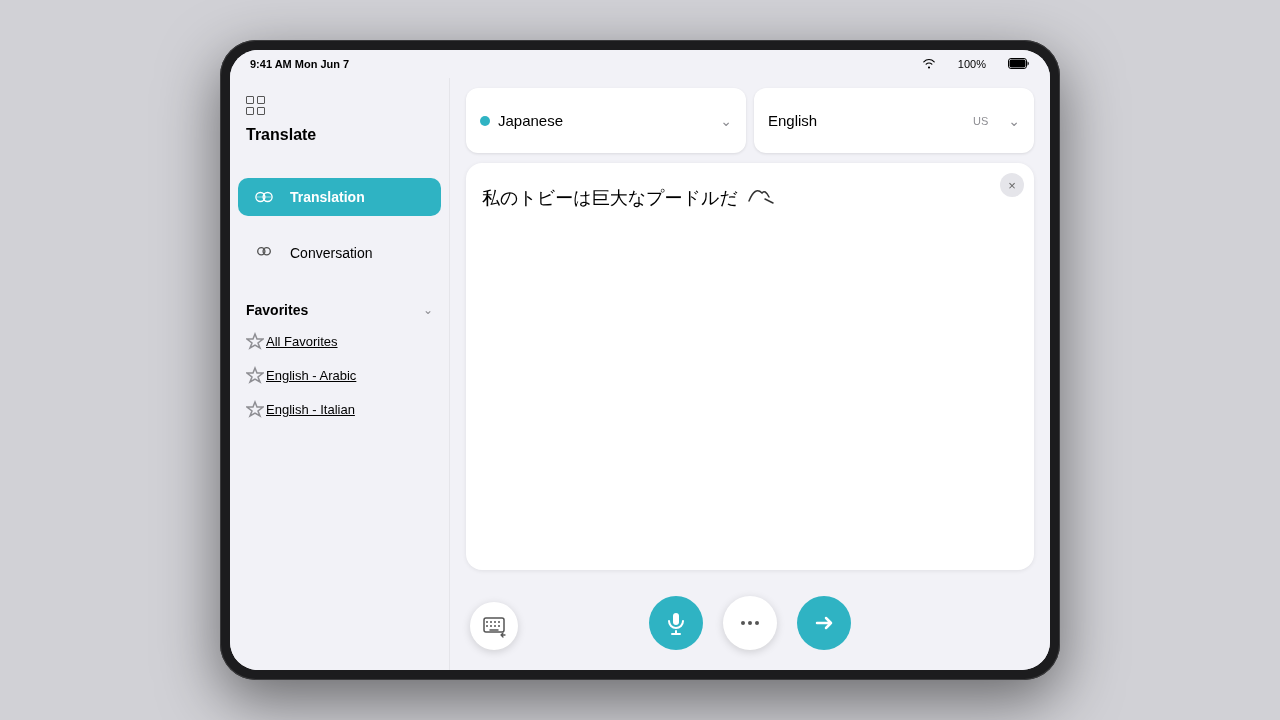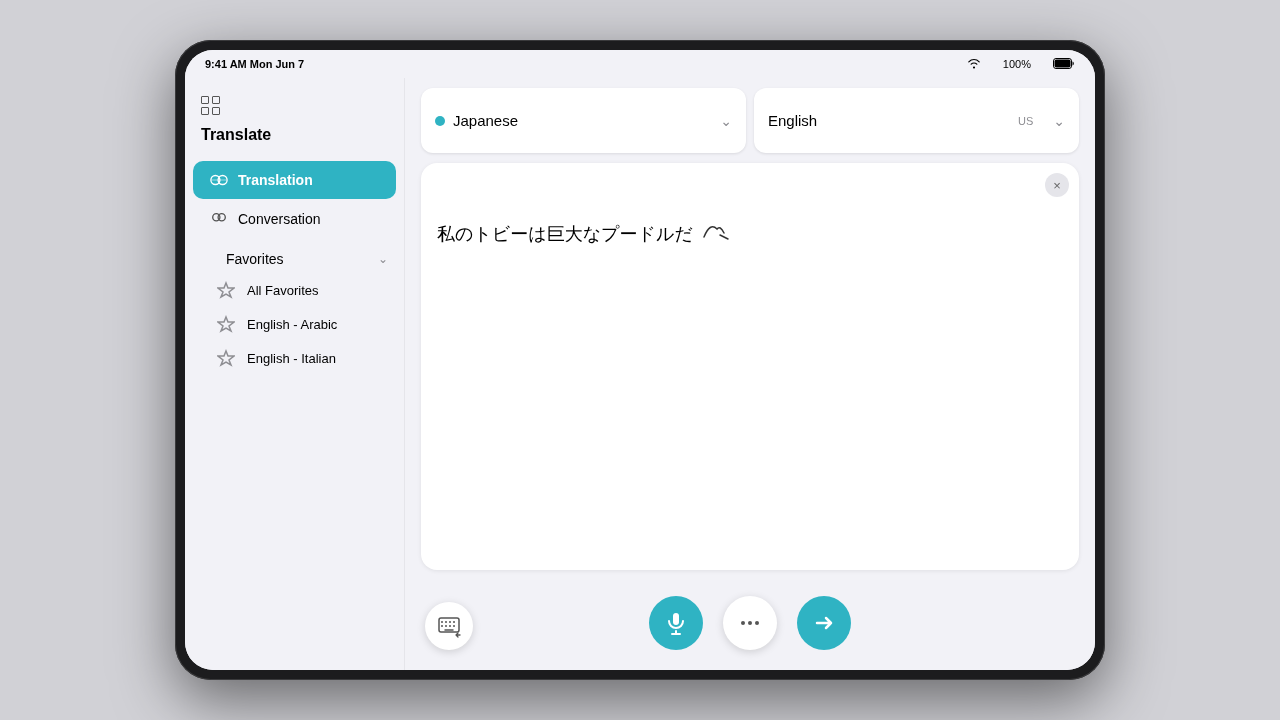--- a/index.html
+++ b/index.html
@@ -7,21 +7,21 @@
       background: #d1d1d6;
       display: flex;
       align-items: center;
       justify-content: center;
       width: 1280px;
       height: 720px;
       font-family: -apple-system, BlinkMacSystemFont, 'SF Pro Display', 'Helvetica Neue', sans-serif;
     }
 
     .tablet-frame {
-      width: 930px;
+      width: 840px;
       height: 640px;
       background: #1c1c1e;
       border-radius: 36px;
       padding: 10px;
       box-shadow: 0 20px 60px rgba(0,0,0,0.5), inset 0 0 0 1px #3a3a3c;
       position: relative;
     }
 
     .tablet-screen {
       width: 100%;
@@ -101,25 +101,25 @@
 
     .app-title {
       font-size: 16px;
       font-weight: 700;
       color: #000;
     }
 
     .nav-item {
       display: flex;
       align-items: center;
-      gap: 9px;
+      gap: 16px;
       padding: 9px 16px;
       cursor: pointer;
       border-radius: 10px;
-      margin: 1px 8px;
+      margin: 18px 8px;
     }
 
     .nav-item.active {
       background: #2fb3c3;
     }
 
     .nav-item.active .nav-label {
       color: #fff;
       font-weight: 600;
     }
@@ -144,36 +144,36 @@
 
     .section-header {
       display: flex;
       justify-content: space-between;
       align-items: center;
       padding: 12px 16px 6px;
     }
 
     .section-title {
       font-size: 14px;
-      font-weight: 400;
-      color: #000;
-      margin-left: 25px;
+      font-weight: 700;
+      color: #000;
     }
 
     .chevron-icon {
       font-size: 12px;
       color: #8e8e93;
     }
 
     .favorites-item {
       display: flex;
       align-items: center;
-      gap: 12px;
-      padding: 8px 32px;
+      gap: 2px;
+      padding: 8px 16px;
       cursor: pointer;
+      text-decoration: underline;
     }
 
     .star-icon {
       width: 18px;
       height: 18px;
       color: #8e8e93;
     }
 
     .fav-label {
       font-size: 13px;
@@ -265,21 +265,20 @@
       font-size: 13px;
       color: #666;
     }
 
     .input-text {
       padding: 16px 44px 16px 16px;
       font-size: 18px;
       color: #000;
       line-height: 1.4;
       flex: 1;
-      margin-top: 36px;
     }
 
     .cursor-sketch {
       display: inline-block;
       margin-left: 4px;
       position: relative;
       top: 2px;
     }
 
     

